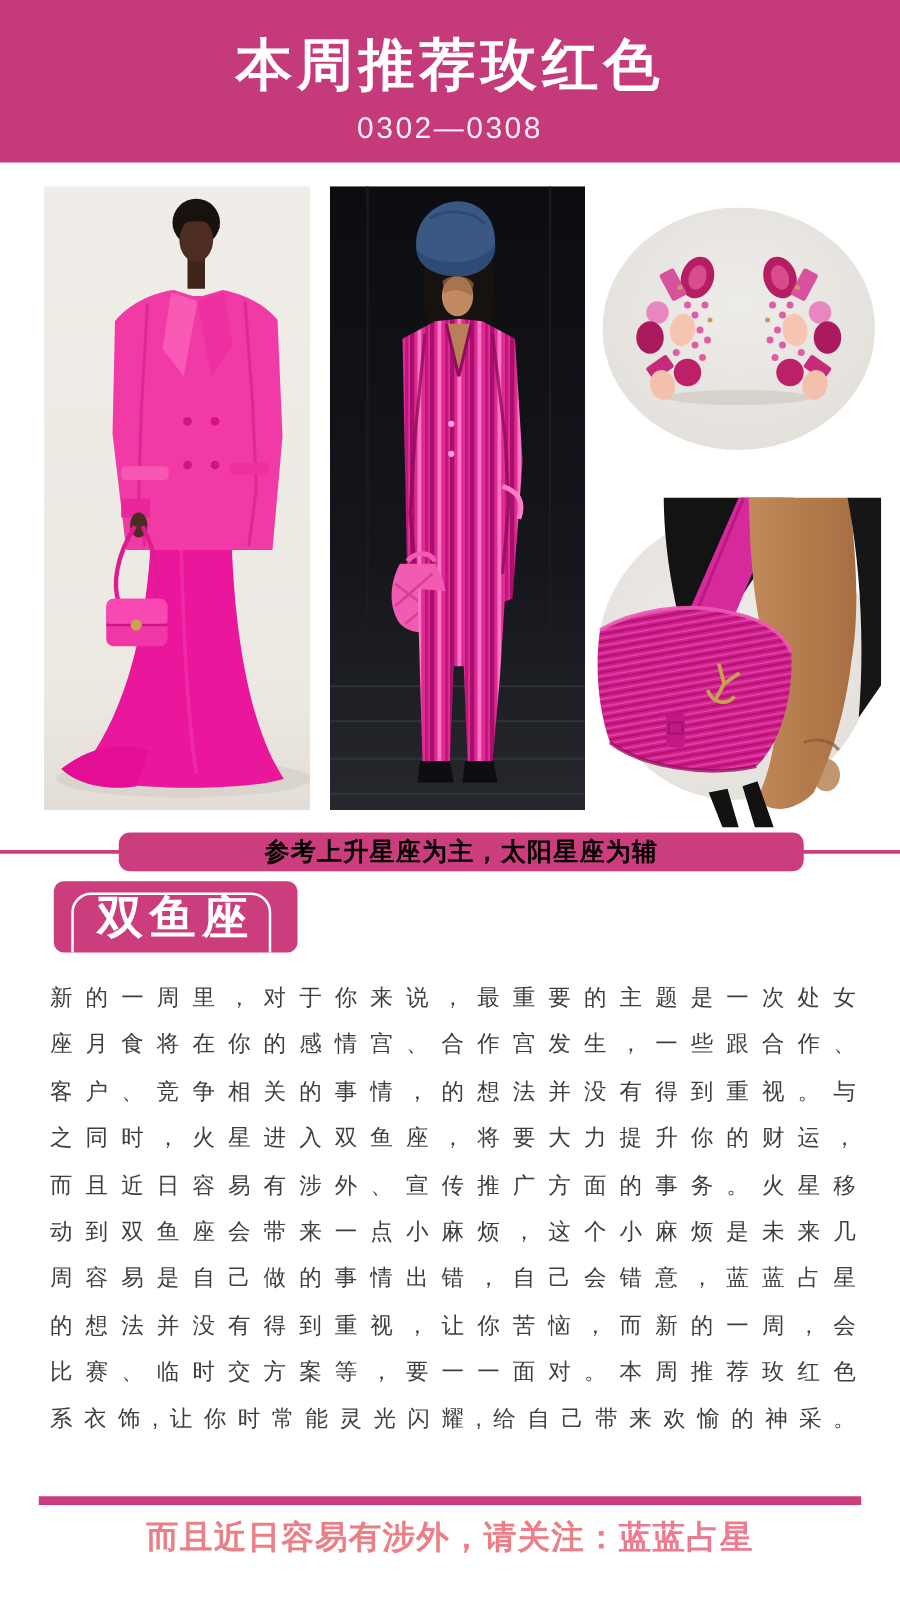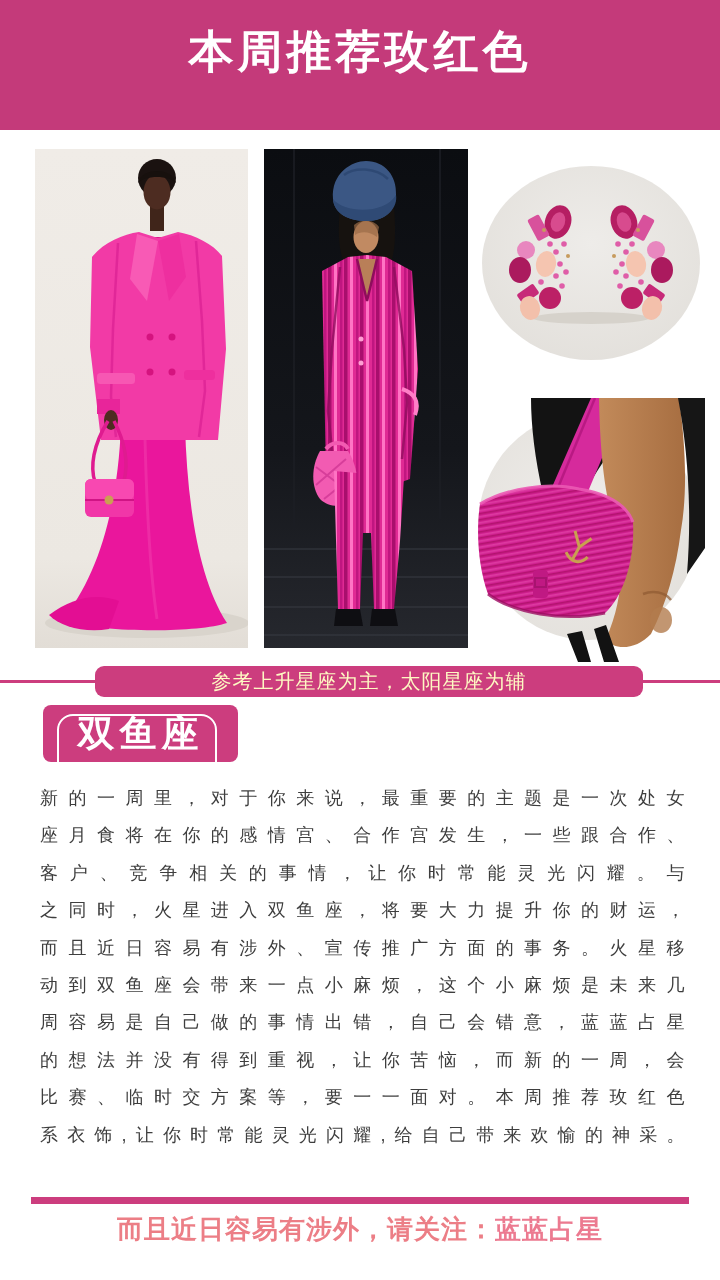--- a/index.html
+++ b/index.html
@@ -18,21 +18,21 @@
   
   .photo-left{left:35px;top:149px;width:213px;height:499px;}
   .photo-mid{left:264px;top:149px;width:204px;height:499px;}
   .photo-earrings{left:482px;top:166px;width:218px;height:194px;}
   .photo-bag{left:475px;top:398px;width:230px;height:264px;}
 
   
   .ref-line{left:0;top:680px;width:720px;height:3px;background:#cc3d7e;}
   .ref-banner{left:95px;top:666px;width:548px;height:31px;background:#cc3d7e;border-radius:9px;
               display:flex;align-items:center;justify-content:center;}
-  .ref-banner span{color:#fef9c3;font-size:20px;font-weight:400;letter-spacing:1px;}
+  .ref-banner span{color:#000000;font-size:20px;font-weight:700;letter-spacing:1px;}
 
   
   .badge{left:43px;top:705px;width:195px;height:57px;background:#cc3d7e;border-radius:8px;
          overflow:hidden;display:flex;align-items:center;justify-content:center;}
   .badge .inner-outline{position:absolute;left:14px;top:9px;right:21px;bottom:-22px;
          border:2.5px solid #ffffff;border-radius:16px;pointer-events:none;}
   .badge span{position:relative;color:#ffffff;font-size:37px;font-weight:700;letter-spacing:5px;
               font-family:"Liberation Serif","DejaVu Serif",serif;}
 
   
@@ -46,20 +46,21 @@
           color:#ec7e86;letter-spacing:1px;}
   .footer .account{color:#ec7a90;text-align:center;}
 </style>
 </head>
 <body>
 
 <div class="page">
 
   <div class="abs header">
     <h1>本周推荐玫红色</h1>
+    <div class="date">0302—0308</div>
   </div>
 
   <div class="abs photo-left">
     <svg viewBox="0 0 213 499" preserveAspectRatio="none">
       <defs>
         <linearGradient id="lp-bg" x1="0" y1="0" x2="0" y2="1">
           <stop offset="0" stop-color="#f0ece7"></stop>
             <stop offset="0.82" stop-color="#ece8e2"></stop>
           <stop offset="1" stop-color="#e2ddd6"></stop>
         </linearGradient>
@@ -260,21 +261,21 @@
   </div>
 
   <div class="abs badge">
     <div class="inner-outline"></div>
     <span>双鱼座</span>
   </div>
 
   <div class="abs body-text">
     <div class="ln">新的一周里，对于你来说，最重要的主题是一次处女</div>
     <div class="ln">座月食将在你的感情宫、合作宫发生，一些跟合作、</div>
-    <div class="ln">客户、竞争相关的事情，让你时常能灵光闪耀。与</div>
+    <div class="ln">客户、竞争相关的事情，的想法并没有得到重视。与</div>
     <div class="ln">之同时，火星进入双鱼座，将要大力提升你的财运，</div>
     <div class="ln">而且近日容易有涉外、宣传推广方面的事务。火星移</div>
     <div class="ln">动到双鱼座会带来一点小麻烦，这个小麻烦是未来几</div>
     <div class="ln">周容易是自己做的事情出错，自己会错意，蓝蓝占星</div>
     <div class="ln">的想法并没有得到重视，让你苦恼，而新的一周，会</div>
     <div class="ln">比赛、临时交方案等，要一一面对。本周推荐玫红色</div>
     <div class="ln">系衣饰,让你时常能灵光闪耀,给自己带来欢愉的神采。</div>
   </div>
 
   <div class="abs divider"></div>

